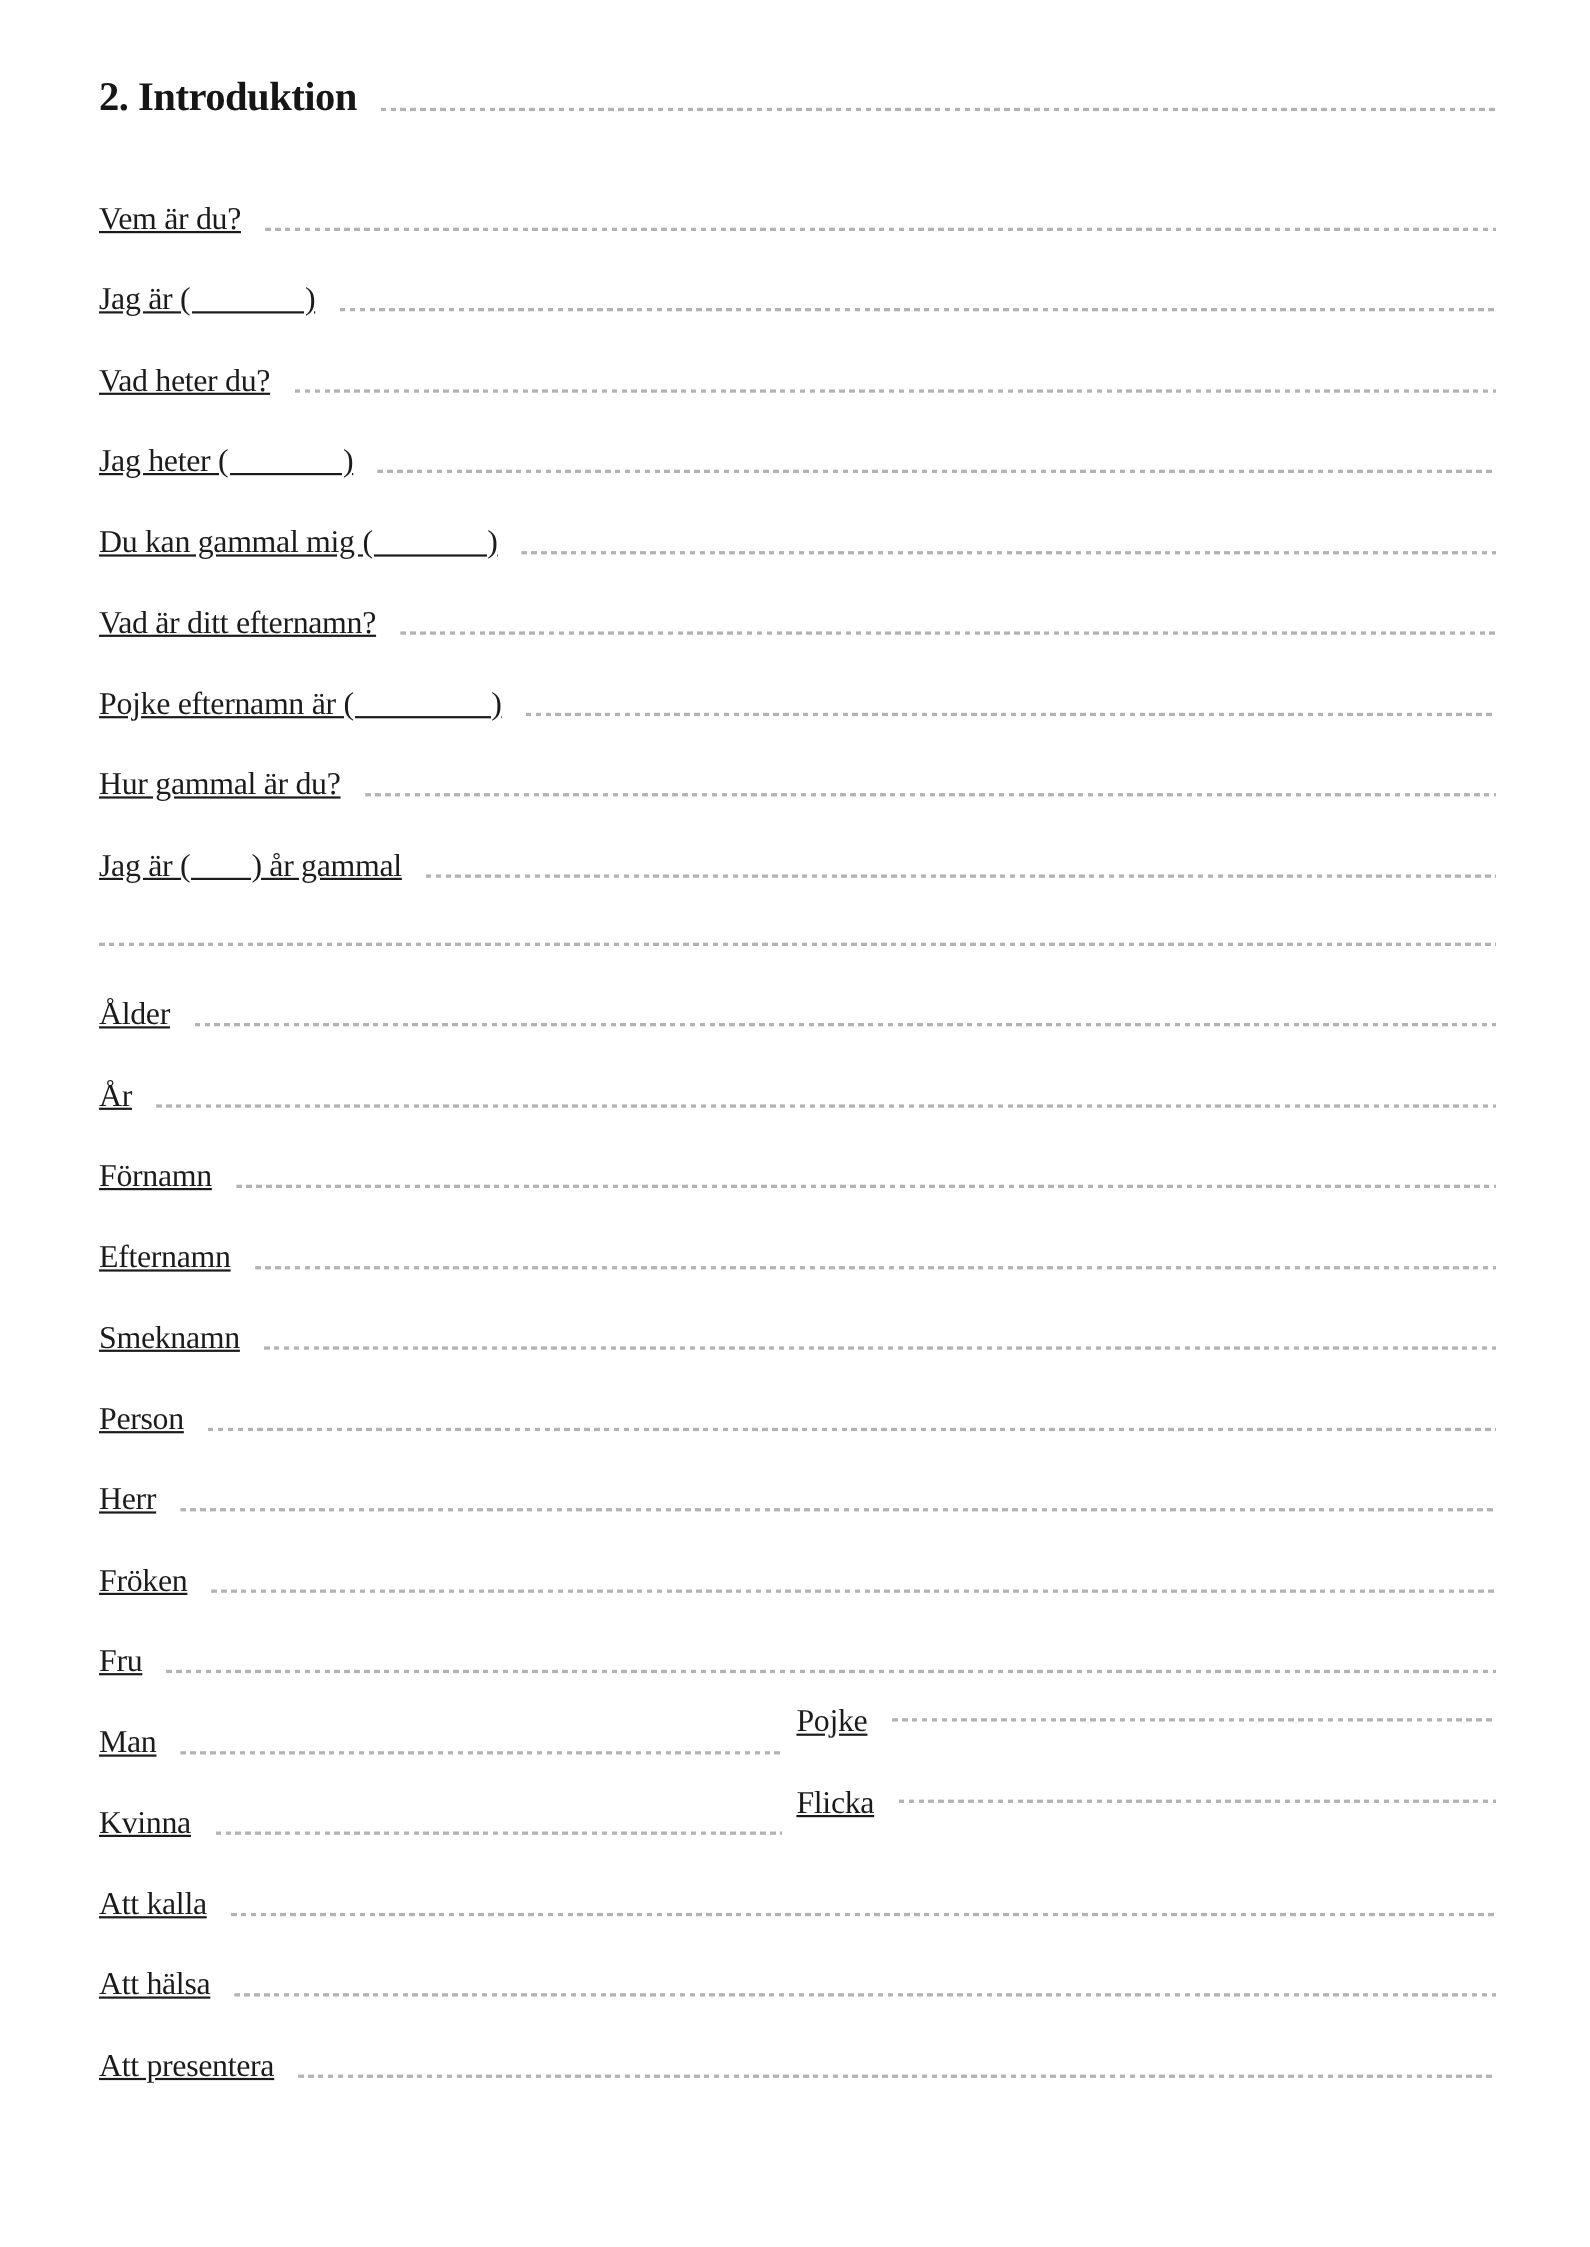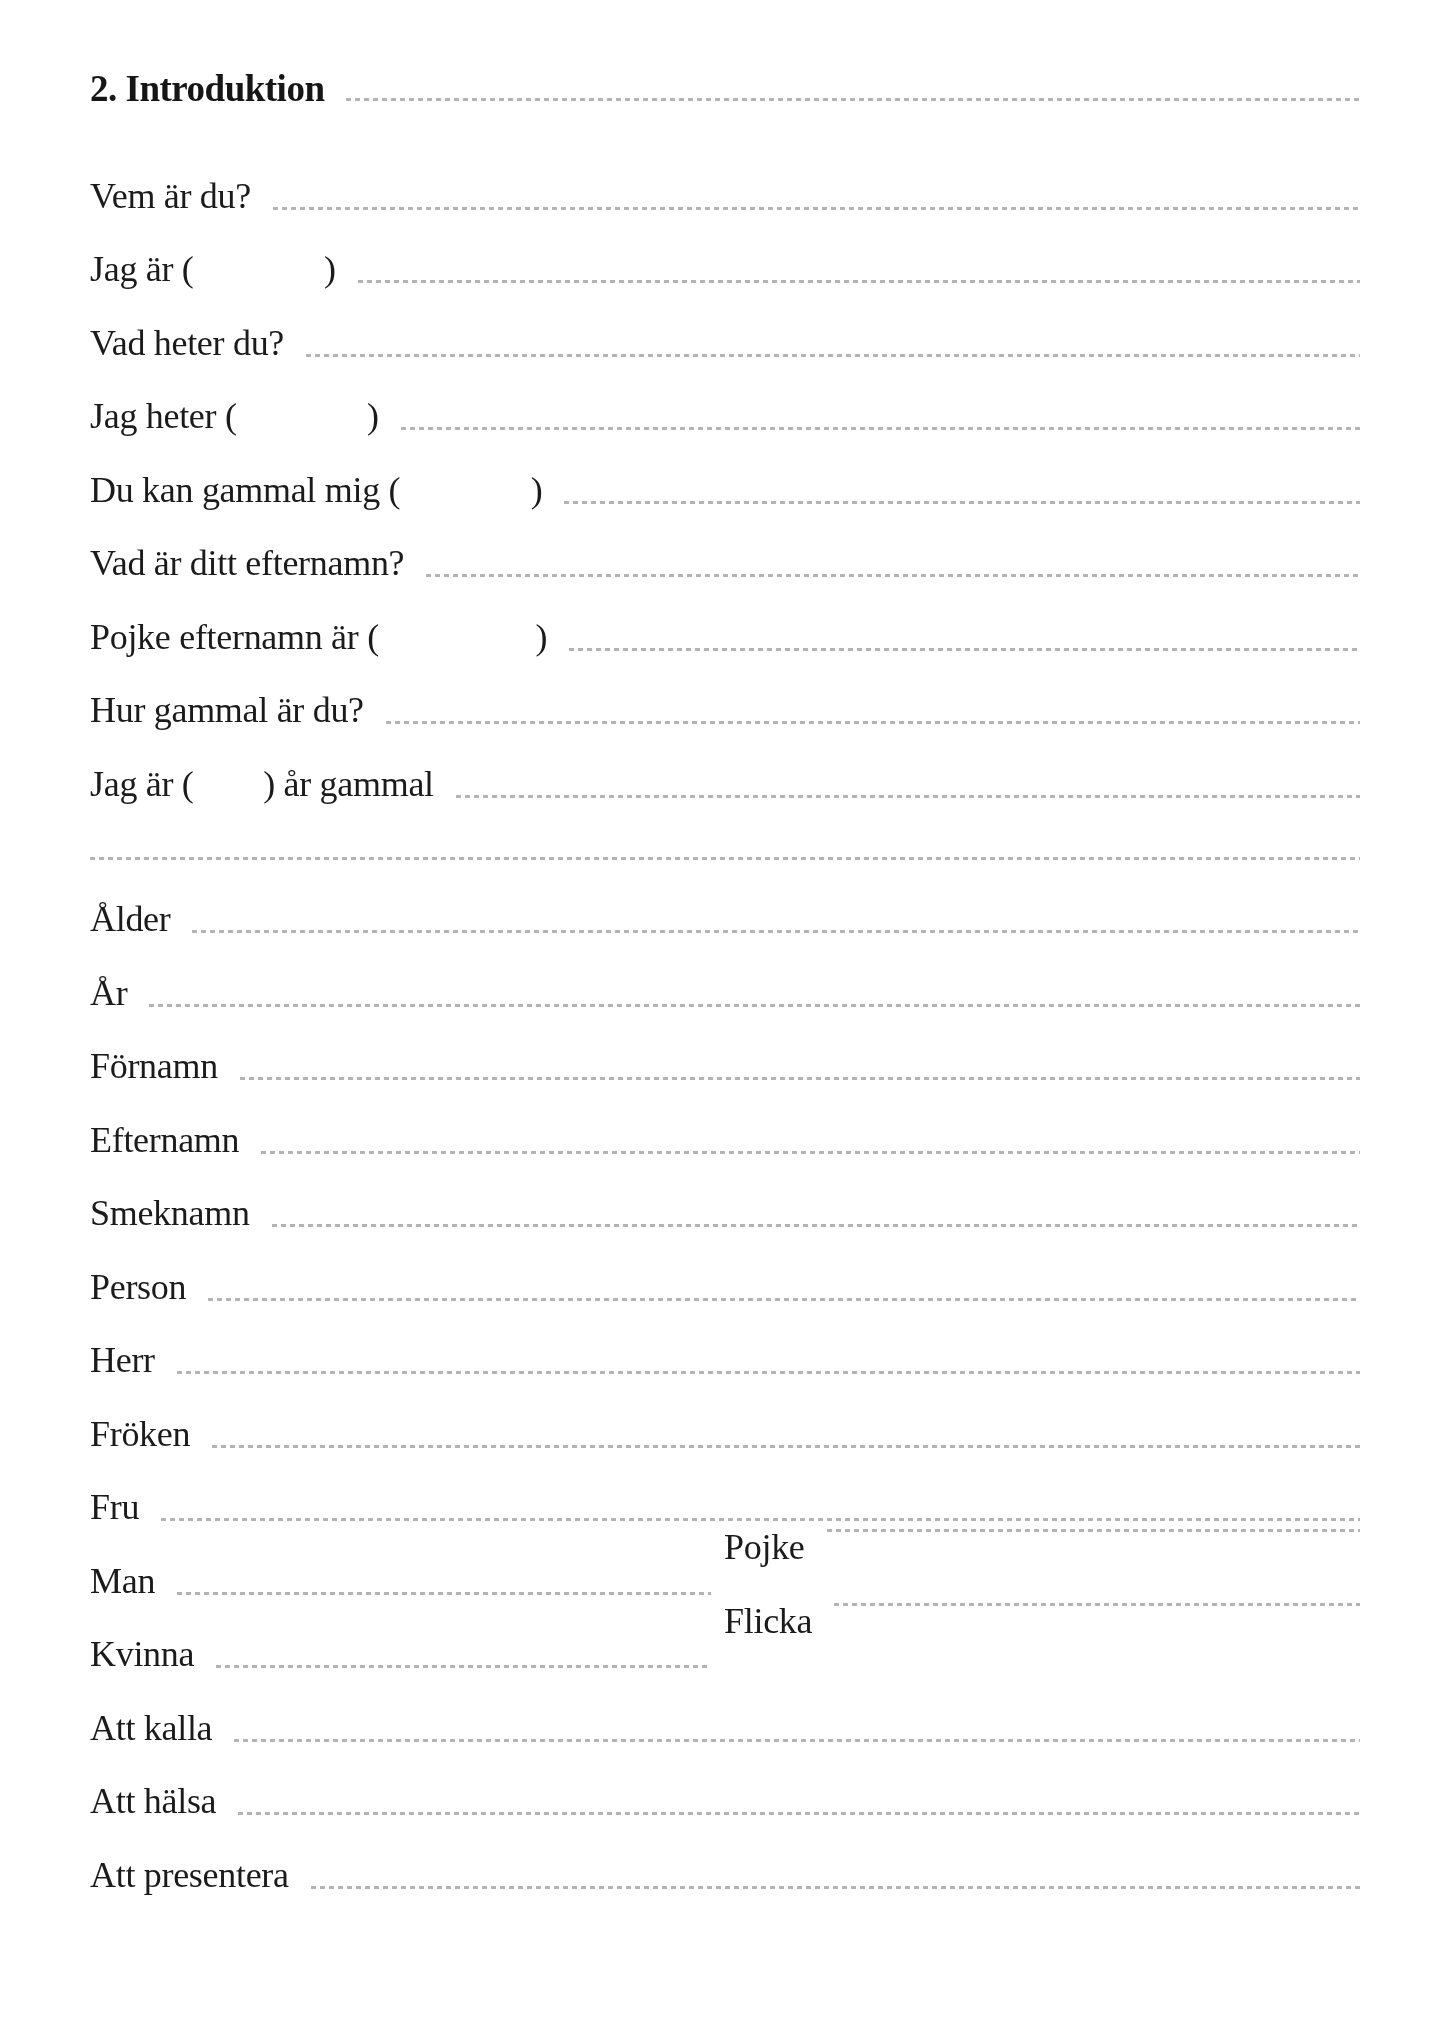--- a/index.html
+++ b/index.html
@@ -47,45 +47,46 @@
   
   .rows {
     margin-top: 33px;
   }
   .row {
     height: 73.5px;
     display: flex;
     align-items: flex-end;
   }
   .row .label {
-    font-size: 36px;
+    font-size: 29px;
     line-height: 1;
     letter-spacing: -0.3px;
     white-space: pre;
+    text-decoration: underline;
   }
   .row.divider {
     height: 62px;
   }
   .row.divider .leader {
     margin-left: 0;
   }
   
   .row.two-col {
     align-items: stretch;
   }
   .col-left {
     flex: 0 0 48.9%;
     display: flex;
     align-items: flex-end;
     justify-content: flex-end;
   }
   .col-right {
     flex: 1 1 auto;
     display: flex;
-    align-items: flex-start;
+    align-items: center;
     margin-left: 13px;
     position: relative;
     top: 4px;
   }
 </style>
 </head>
 <body>
 
 <div class="page">
   <div class="content">

